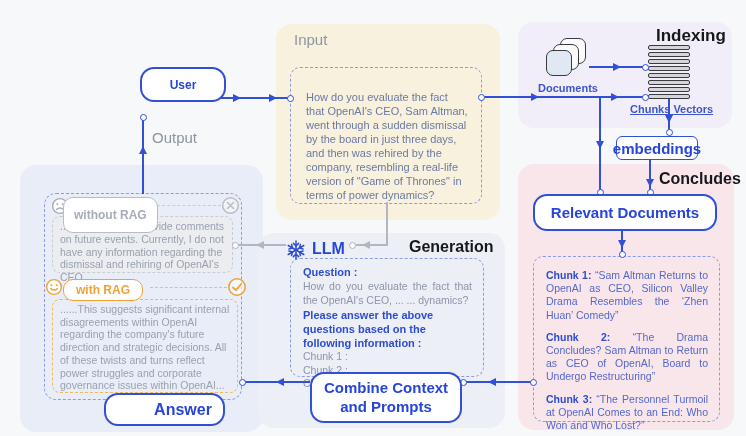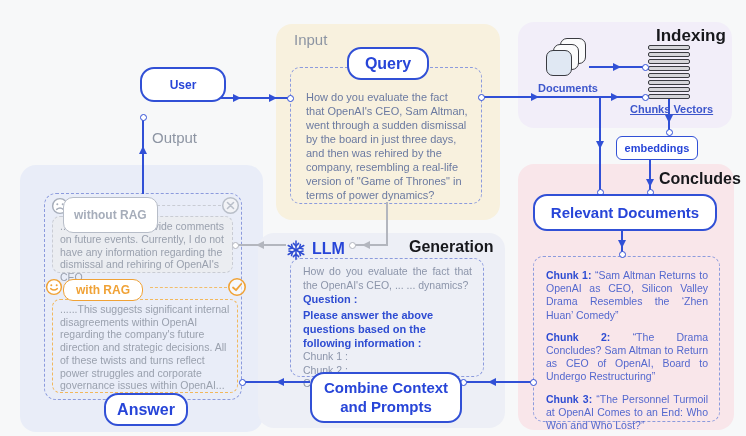--- a/index.html
+++ b/index.html
@@ -104,24 +104,23 @@
   <div class="arr arr-gl" style="left:362px;top:241px;"></div>
   <div class="dot gdot" style="left:348.5px;top:241.5px;"></div>
 
   <div class="gline" style="left:235px;top:244px;width:51px;height:2px;"></div>
   <div class="arr arr-gl" style="left:256px;top:241px;"></div>
   <div class="dot gdot" style="left:231.5px;top:241.5px;"></div>
 
   <div class="dashed-box" style="left:290px;top:67px;width:190px;height:135px;">
     <div style="padding:22px 12px 0 15px;font-size:11px;line-height:14px;color:#6b7aa1;">How do you evaluate the fact that OpenAI's CEO, Sam Altman, went through a sudden dismissal by the board in just three days, and then was rehired by the company, resembling a real-life version of "Game of Thrones" in terms of power dynamics?</div>
   </div>
-  <div class="node" style="left:347px;top:47px;width:78px;height:29px;font-size:16px;">Query</div>
 
   <div class="node" style="left:103px;top:67px;width:82px;height:31px;font-size:12px;margin-left:37px;">User</div>
-  <div class="node" style="left:104px;top:393px;width:80px;height:29px;font-size:16px;">Answer</div>
+  <div class="node" style="left:104px;top:393px;width:80px;height:29px;font-size:16px;padding-left:37px;">Answer</div>
 
   <div class="dashed-box" style="left:44px;top:193px;width:196px;height:205px;border-radius:12px;"></div>
 
   <span class="icon" style="left:51px;top:197px;">
     <svg width="18" height="18" viewBox="0 0 20 20">
         <circle cx="10" cy="10" r="8.2" fill="#fff" stroke="#a6adba" stroke-width="1.6"></circle>
         <circle cx="7" cy="8" r="1.1" fill="#a6adba"></circle>
         <circle cx="13" cy="8" r="1.1" fill="#a6adba"></circle>
         <path d="M6.3 13.8 Q10 10.8 13.7 13.8" fill="none" stroke="#a6adba" stroke-width="1.6" stroke-linecap="round"></path>
       </svg>
@@ -166,21 +165,21 @@
       <div class="bar"></div>
       <div class="bar"></div>
       <div class="bar"></div>
     <div class="bar"></div>
       <div class="bar"></div>
       <div class="bar"></div>
       <div class="bar"></div>
   </div>
   <div class="mini-label" style="left:630px;top:103px;width:80px;text-decoration:underline;">Chunks Vectors</div>
 
-  <div class="node" style="left:616px;top:136px;width:80px;height:22px;font-size:11px;border-width:1.5px;border-radius:6px;font-weight:600;">embeddings</div>
+  <div class="node" style="left:616px;top:136px;width:80px;height:22px;font-size:15px;border-width:1.5px;border-radius:6px;font-weight:600;">embeddings</div>
 
   <div class="node" style="left:533px;top:194px;width:180px;height:33px;font-size:15px;">Relevant Documents</div>
 
   <div class="dashed-box" style="left:533px;top:256px;width:185px;height:164px;">
     <div style="padding:12px 11px 0 12px;">
       <p class="chunk-p"><b>Chunk 1:</b> <span>“Sam Altman Returns to OpenAI as CEO, Silicon Valley Drama Resembles the ‘Zhen Huan’ Comedy”</span></p>
       <p class="chunk-p"><b>Chunk 2:</b> <span>“The Drama Concludes? Sam Altman to Return as CEO of OpenAI, Board to Undergo Restructuring”</span></p>
       <p class="chunk-p"><b>Chunk 3:</b> <span>“The Personnel Turmoil at OpenAI Comes to an End: Who Won and Who Lost?”</span></p>
     </div>
   </div>
@@ -201,22 +200,22 @@
           <line x1="11" y1="2" x2="11" y2="20"></line>
           <path d="M8.4 4.4 L11 7 L13.6 4.4"></path>
           <path d="M8.4 17.6 L11 15 L13.6 17.6"></path>
         </g>
     </svg>
   </span>
   <div style="position:absolute;left:312px;top:240px;font-size:16px;font-weight:bold;color:#2745d8;z-index:4;">LLM</div>
 
   <div class="dashed-box" style="left:290px;top:258px;width:192px;height:117px;">
     <div style="padding:6px 11px 0 12px;">
+      <div style="font-size:11px;font-weight:bold;color:#2e4cd2;line-height:15px;">Question :</div>
       <div style="font-size:10.5px;color:#8c95aa;line-height:13.5px;text-align:justify;">How do you evaluate the fact that the OpenAI's CEO, ... ... dynamics?</div>
-      <div style="font-size:11px;font-weight:bold;color:#2e4cd2;line-height:15px;">Question :</div>
       <div style="font-size:11px;font-weight:bold;color:#2e4cd2;line-height:13.8px;margin-top:2px;">Please answer the above questions based on the following information :</div>
       <div style="font-size:10.5px;color:#8c95aa;line-height:13.5px;">Chunk 1 :</div>
       <div style="font-size:10.5px;color:#8c95aa;line-height:13.5px;">Chunk 2 :</div>
       <div style="font-size:10.5px;color:#8c95aa;line-height:13.5px;">Chunk 3 :</div>
     </div>
   </div>
 
   <div class="node" style="left:310px;top:372px;width:152px;height:51px;font-size:15px;line-height:1.25;padding:0 8px;box-sizing:border-box;">Combine Context and Prompts</div>
 
 

